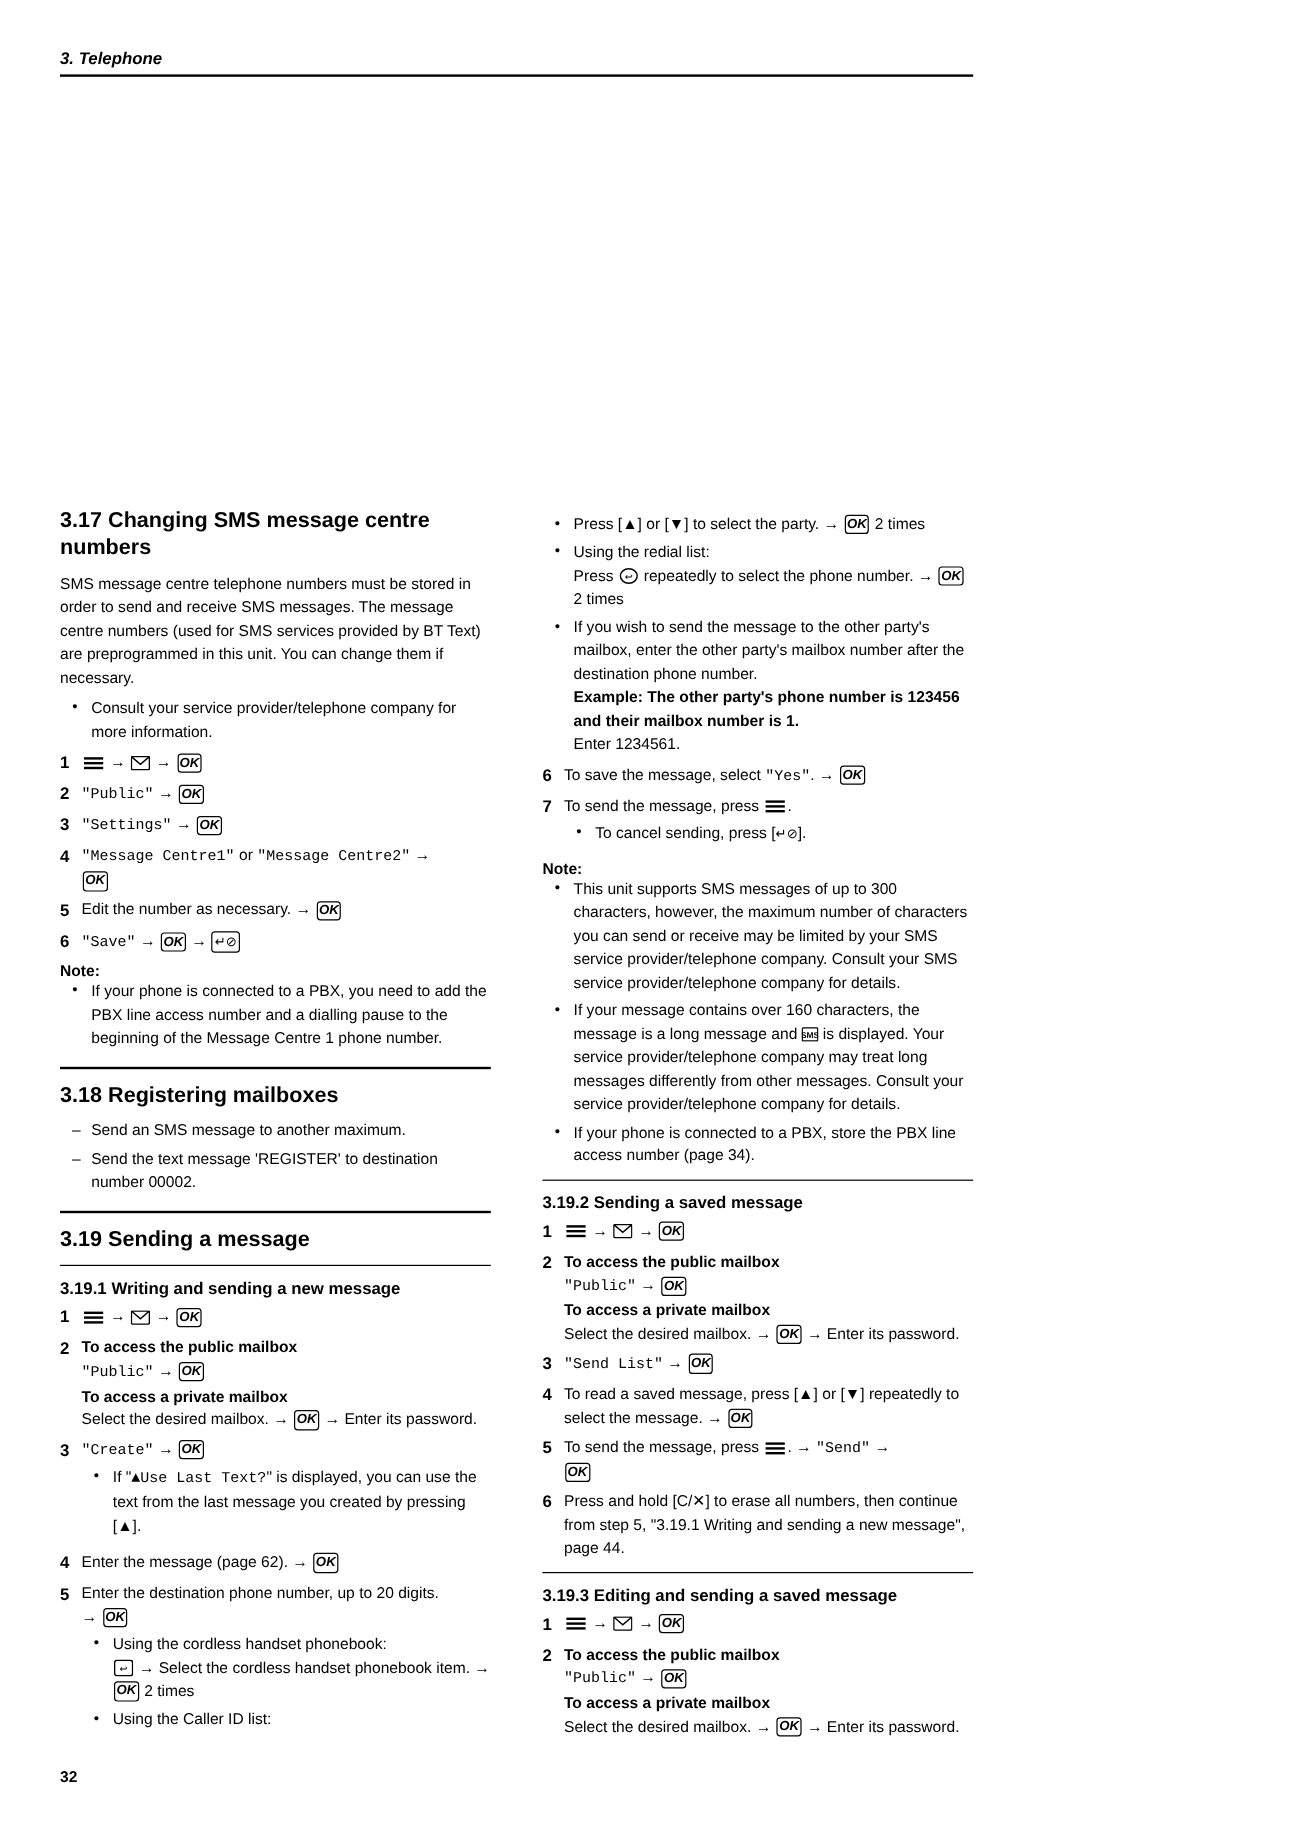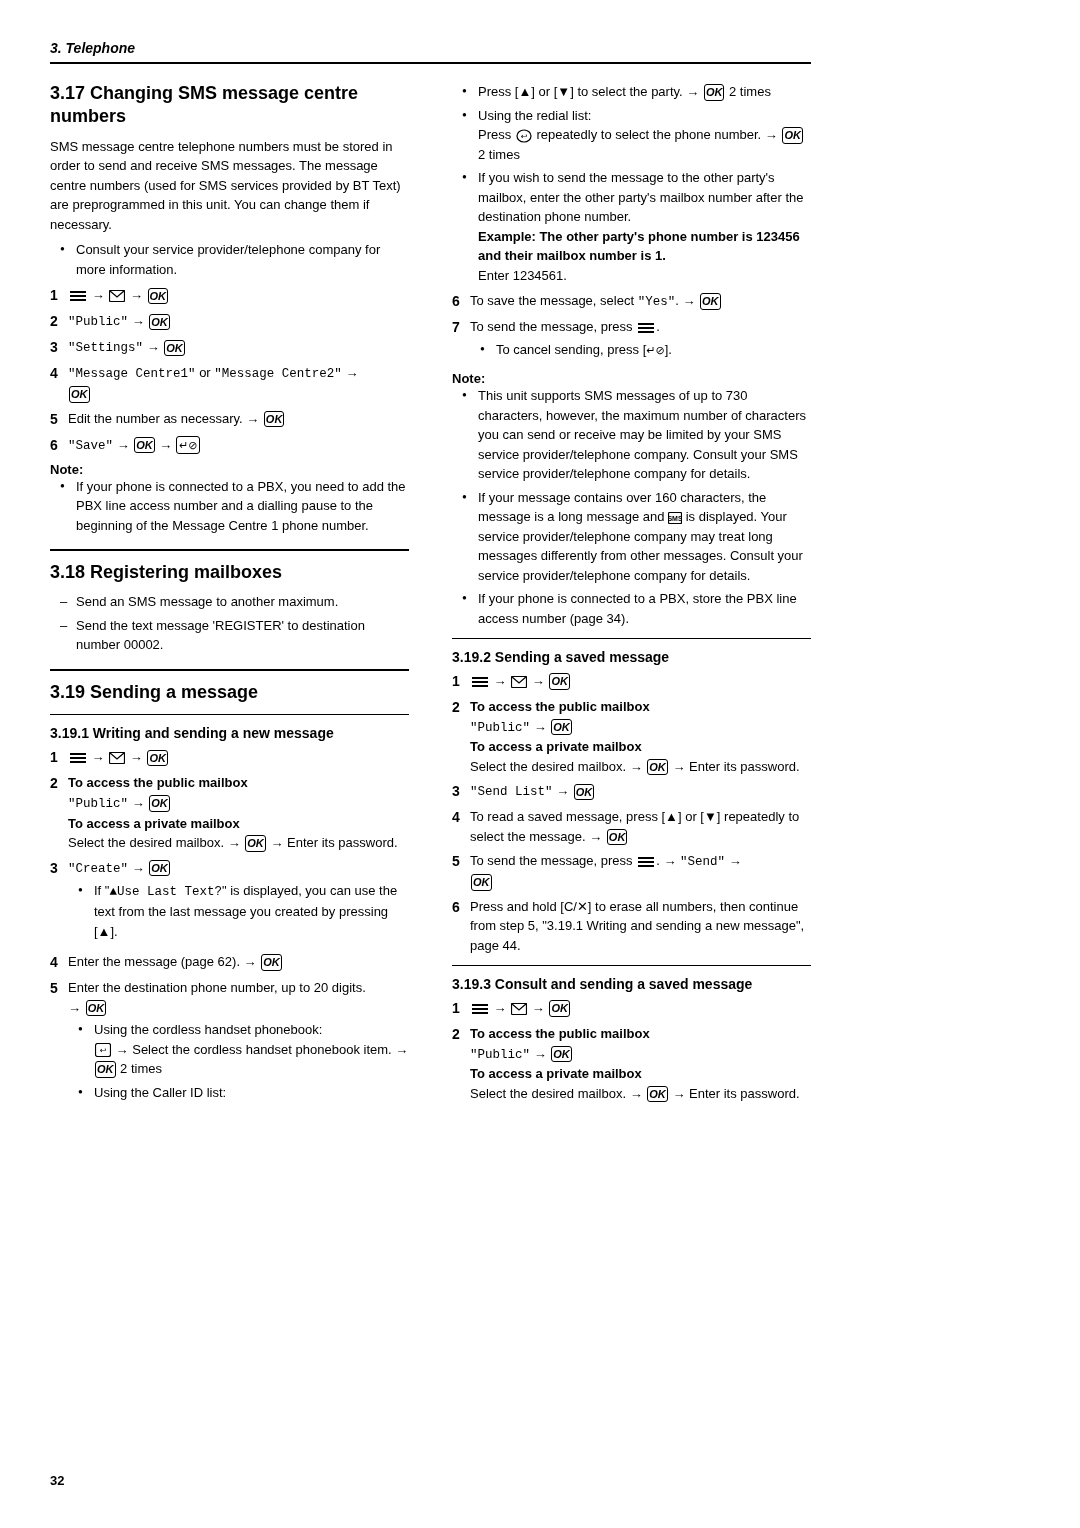--- a/index.html
+++ b/index.html
@@ -25,20 +25,21 @@
     }
     .header-title {
       font-style: italic;
       font-size: 14px;
       font-weight: bold;
     }
     .two-col {
       display: flex;
       gap: 43px;
       flex: 1;
+      align-items: flex-end;
     }
     .col-left {
       flex: 1;
       min-width: 0;
     }
     .col-right {
       flex: 1;
       min-width: 0;
     }
     .section-title {
@@ -336,21 +337,21 @@
             </svg>.
             <ul class="bullet-list" style="margin-top:3px;">
               <li>To cancel sending, press [<span style="font-size:11px;">↵⊘</span>].</li>
             </ul>
           </span>
         </div>
 
         <div class="note-block">
           <span class="note-label">Note:</span>
           <ul class="bullet-list">
-            <li>This unit supports SMS messages of up to 730 characters, however, the maximum number of characters you can send or receive may be limited by your SMS service provider/telephone company. Consult your SMS service provider/telephone company for details.</li>
+            <li>This unit supports SMS messages of up to 300 characters, however, the maximum number of characters you can send or receive may be limited by your SMS service provider/telephone company. Consult your SMS service provider/telephone company for details.</li>
             <li>If your message contains over 160 characters, the message is a long message and 
               <svg width="14" height="12" viewBox="0 0 14 12" style="vertical-align:middle;">
                 <rect x="0.5" y="0.5" width="13" height="11" rx="1" fill="none" stroke="#000" stroke-width="1.2"></rect>
                 <text x="7" y="9" text-anchor="middle" font-size="7" font-family="Arial" font-weight="bold">SMS</text>
               </svg>
               is displayed. Your service provider/telephone company may treat long messages differently from other messages. Consult your service provider/telephone company for details.</li>
             <li>If your phone is connected to a PBX, store the PBX line access number (page 34).</li>
           </ul>
         </div>
       </div>
@@ -409,21 +410,21 @@
         </div>
 
         <div class="step-row">
           <span class="step-num">6</span>
           <span class="step-content">Press and hold [C/✕] to erase all numbers, then continue from step 5, "3.19.1 Writing and sending a new message", page 44.</span>
         </div>
       </div>
 
       <div class="sub-divider"></div>
       <div>
-        <div class="subsection-title">3.19.3 Consult and sending a saved message</div>
+        <div class="subsection-title">3.19.3 Editing and sending a saved message</div>
 
         <div class="step-row">
           <span class="step-num">1</span>
           <span class="step-content">
             <svg width="18" height="14" viewBox="0 0 18 14" style="vertical-align:middle;margin:0 1px;">
               <rect x="1" y="2" width="16" height="2" fill="#000"></rect>
               <rect x="1" y="6" width="16" height="2" fill="#000"></rect>
               <rect x="1" y="10" width="16" height="2" fill="#000"></rect>
             </svg>
             → 

